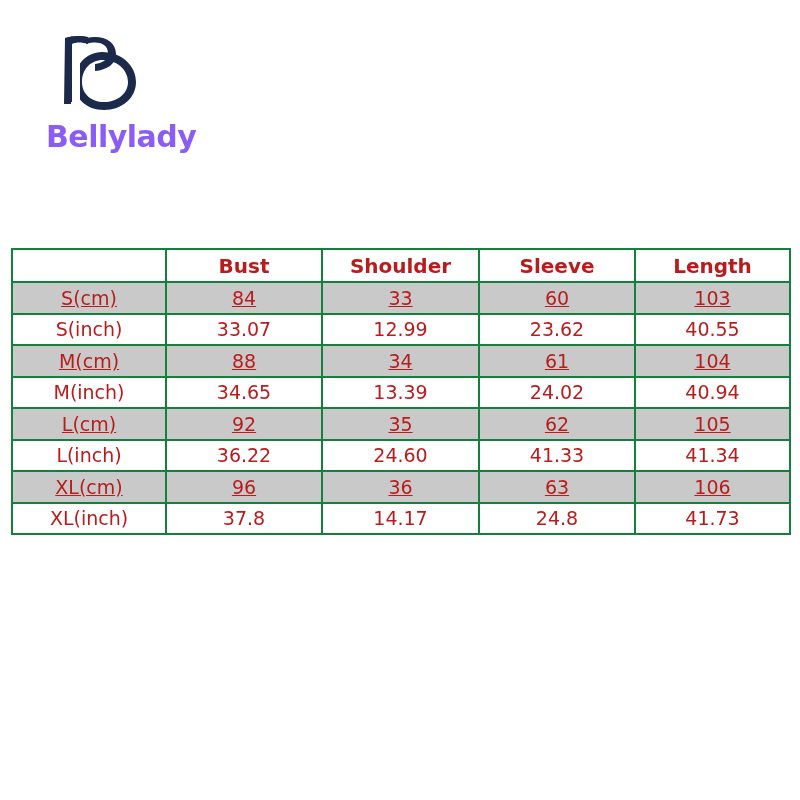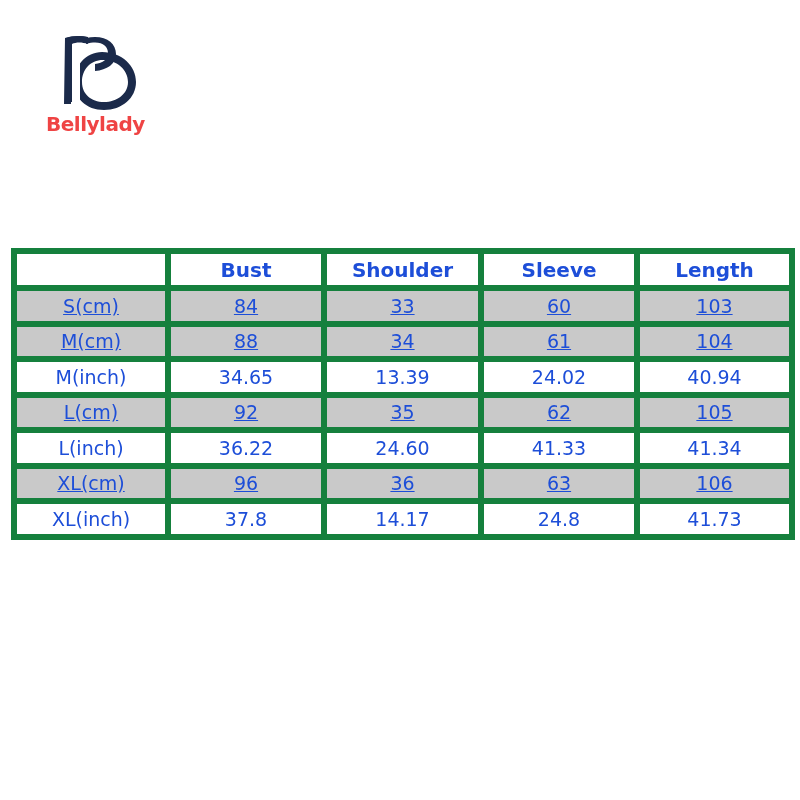--- a/index.html
+++ b/index.html
@@ -22,48 +22,48 @@
     top: 28px;
     width: 260px;
   }
   #brand-mark {
     display: block;
     margin-left: 4px;
   }
   #brand-name {
     font-family: "DejaVu Sans", "Liberation Sans", sans-serif;
     font-weight: bold;
-    font-size: 20px;
-    color: #ef4444;
+    font-size: 30px;
+    color: #8b5cf6;
     letter-spacing: -0.5px;
-    margin-top: 2px;
+    margin-top: 10px;
     line-height: 1;
     white-space: nowrap;
   }
 
   
   #size-table-wrap {
     position: absolute;
     left: 11px;
     top: 248px;
     width: 778px;
   }
   table.size-table {
     border-collapse: collapse;
     width: 778px;
     table-layout: fixed;
   }
   table.size-table th,
   table.size-table td {
-    border: 6px solid #15803d;
+    border: 2px solid #15803d;
     text-align: center;
     vertical-align: middle;
     height: 29.5px;
     font-size: 19px;
-    color: #1d4ed8;
+    color: #b91c1c;
     padding: 0;
     font-family: "DejaVu Sans", "Liberation Sans", sans-serif;
   }
   table.size-table thead th {
     font-weight: bold;
     font-size: 20px;
     background: #ffffff;
     height: 31px;
   }
   table.size-table thead th.corner {
@@ -128,20 +128,27 @@
       </tr>
     </thead>
     <tbody>
       <tr class="shade">
         <td class="rowhead">S(cm)</td>
         <td>84</td>
         <td>33</td>
         <td>60</td>
         <td>103</td>
       </tr>
+      <tr class="plain">
+        <td class="rowhead">S(inch)</td>
+        <td>33.07</td>
+        <td>12.99</td>
+        <td>23.62</td>
+        <td>40.55</td>
+      </tr>
       <tr class="shade">
         <td class="rowhead">M(cm)</td>
         <td>88</td>
         <td>34</td>
         <td>61</td>
         <td>104</td>
       </tr>
       <tr class="plain">
         <td class="rowhead">M(inch)</td>
         <td>34.65</td>

